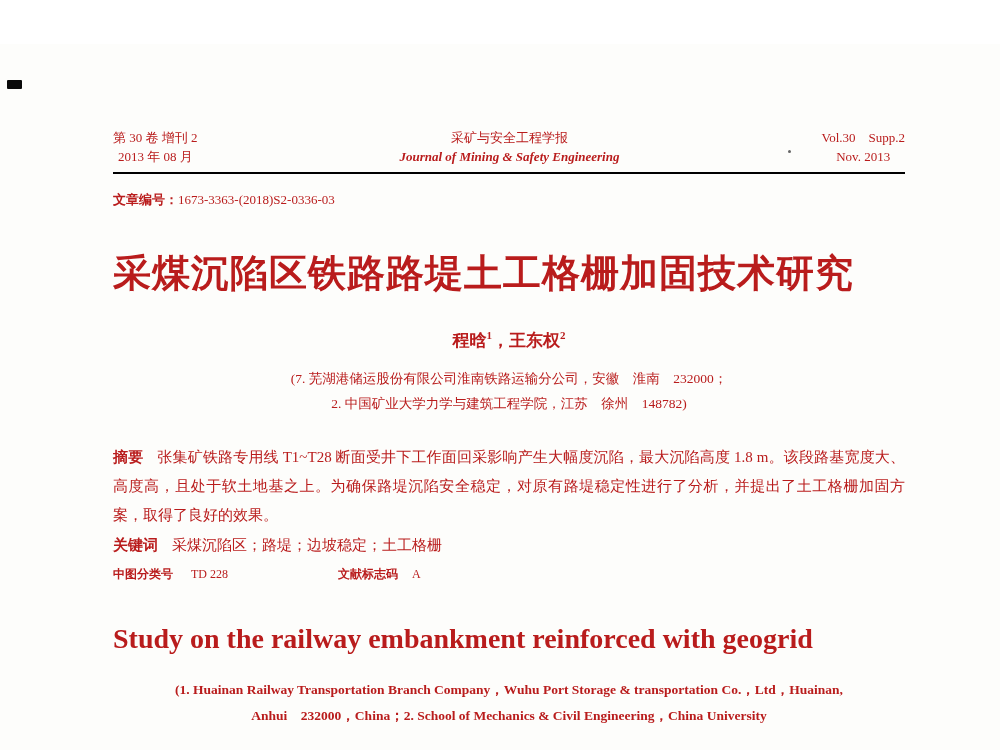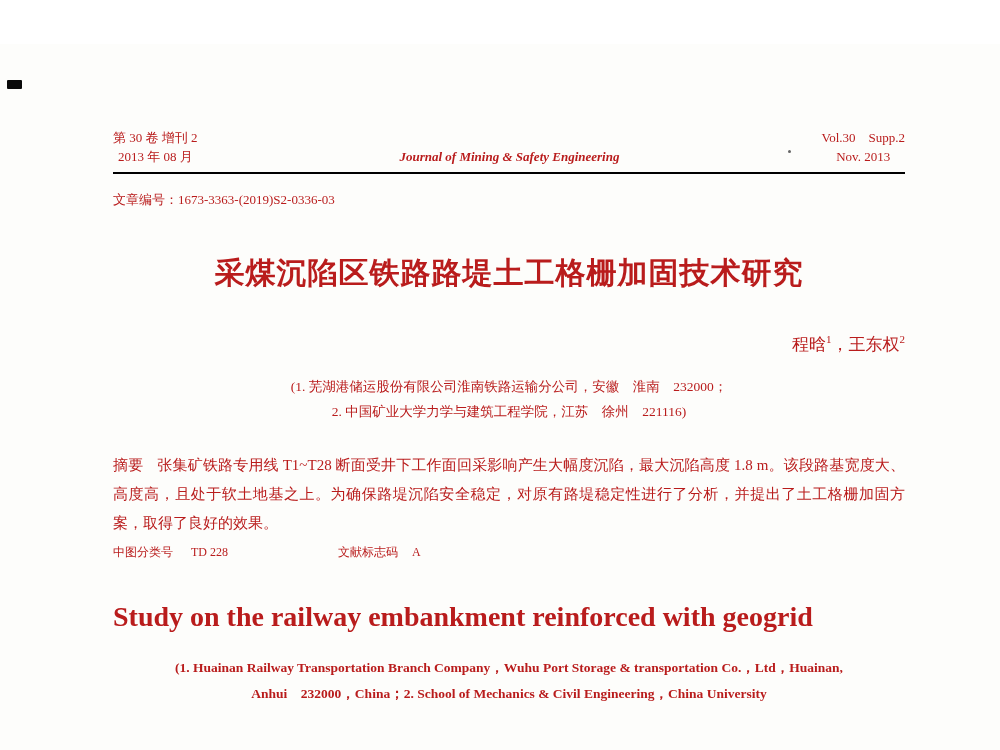--- a/index.html
+++ b/index.html
@@ -24,33 +24,32 @@
     align-items: flex-end;
     font-size: 13px;
     line-height: 19px;
   }
   .jh-col { text-align: center; }
   .jh-en { font-weight: bold; font-style: italic; }
   .header-rule { height: 2px; background: #000; margin-top: 6px; }
 
   
   .article-id { margin-top: 18px; font-size: 13px; line-height: 16px; }
-  .hei { font-family: "Liberation Sans", "DejaVu Sans", sans-serif; font-weight: normal; }
+  .hei { font-family: "Liberation Sans", "DejaVu Sans", sans-serif; font-weight: bold; }
 
   
   .title-cn {
     margin-top: 44px;
-    text-align: center;
-    font-size: 30px;
+    font-size: 38px;
     line-height: 42px;
     font-weight: bold;
     letter-spacing: 1px;
     font-family: "Liberation Sans", "DejaVu Sans", sans-serif;
   }
-  .authors-cn { margin-top: 32px; text-align: right; font-size: 17px; line-height: 26px; }
+  .authors-cn { margin-top: 32px; text-align: center; font-size: 17px; line-height: 18px; font-weight: bold; }
   .authors-cn sup, .authors-en sup { font-size: 11px; }
   .affil-cn { margin-top: 16px; text-align: center; font-size: 13.5px; line-height: 25px; }
 
   
   .abstract { margin-top: 26px; font-size: 15px; line-height: 29px; text-align: justify; }
   .label { margin-right: 14px; }
   .kw-line { font-size: 15px; line-height: 29px; }
   .clc-line { font-size: 12px; line-height: 29px; }
   .doc-gap { margin-left: 110px; }
   .clc-val { margin-left: 4px; }
@@ -82,43 +81,45 @@
   <div class="artifact artifact-dot"></div>
 
   <div class="content">
 
     <header class="journal-header">
       <div class="jh-col">
         <div>第 30 卷 增刊 2</div>
         <div>2013 年 08 月</div>
       </div>
       <div class="jh-col">
+        <div>采矿与安全工程学报</div>
         <div class="jh-en">Journal of Mining &amp; Safety Engineering</div>
       </div>
       <div class="jh-col">
         <div>Vol.30　Supp.2</div>
         <div>Nov. 2013</div>
       </div>
     </header>
 
     <div class="header-rule"></div>
 
-    <p class="article-id"><span class="hei">文章编号：</span><span>1673-3363-(2019)S2-0336-03</span></p>
+    <p class="article-id"><span class="hei">文章编号：</span><span>1673-3363-(2018)S2-0336-03</span></p>
 
     <h1 class="title-cn">采煤沉陷区铁路路堤土工格栅加固技术研究</h1>
 
     <p class="authors-cn"><span><span>程晗</span><sup>1</sup></span><span>，</span><span><span>王东权</span><sup>2</sup></span></p>
 
     <div class="affil-cn">
-      <div>(1. 芜湖港储运股份有限公司淮南铁路运输分公司，安徽　淮南　232000；</div>
-      <div>2. 中国矿业大学力学与建筑工程学院，江苏　徐州　221116)</div>
+      <div>(7. 芜湖港储运股份有限公司淮南铁路运输分公司，安徽　淮南　232000；</div>
+      <div>2. 中国矿业大学力学与建筑工程学院，江苏　徐州　148782)</div>
     </div>
 
     <p class="abstract"><span class="hei label">摘要</span><span>张集矿铁路专用线 T1~T28 断面受井下工作面回采影响产生大幅度沉陷，最大沉陷高度 1.8 m。该段路基宽度大、高度高，且处于软土地基之上。为确保路堤沉陷安全稳定，对原有路堤稳定性进行了分析，并提出了土工格栅加固方案，取得了良好的效果。</span></p>
 
+    <p class="kw-line"><span class="hei label">关键词</span><span>采煤沉陷区；路堤；边坡稳定；土工格栅</span></p>
 
     <p class="clc-line"><span class="hei label">中图分类号</span><span class="clc-val">TD 228</span><span class="hei label doc-gap">文献标志码</span><span>A</span></p>
 
     <h2 class="title-en">
       <div>Study on the railway embankment reinforced with geogrid</div>
     </h2>
 
 
     <div class="affil-en">
       <div>(1. Huainan Railway Transportation Branch Company，Wuhu Port Storage &amp; transportation Co.，Ltd，Huainan,</div>

